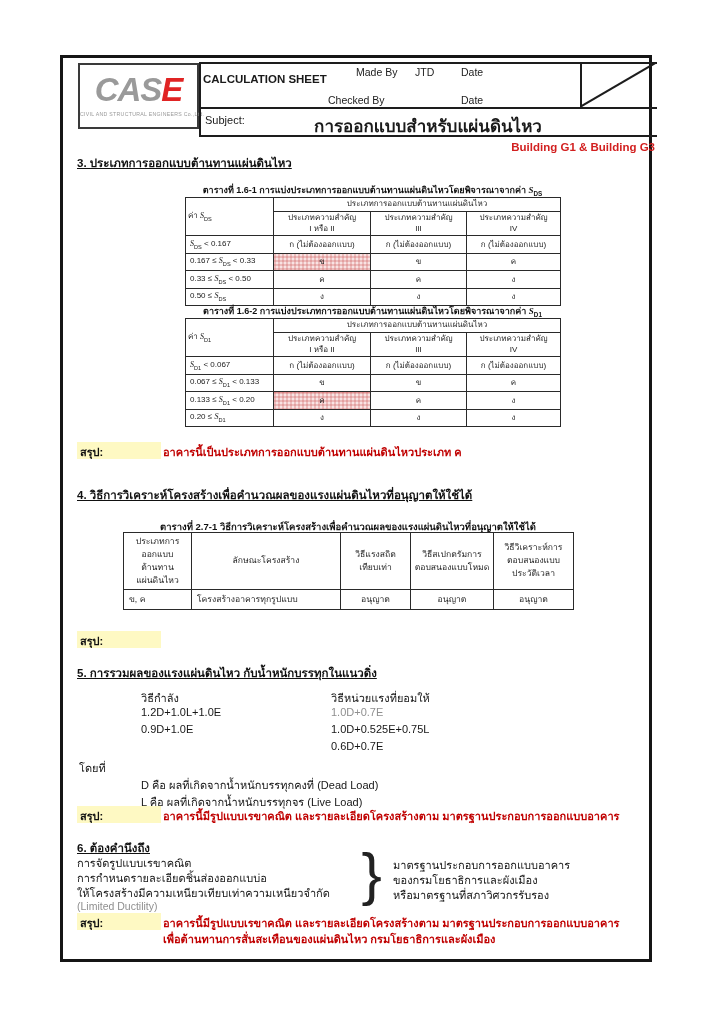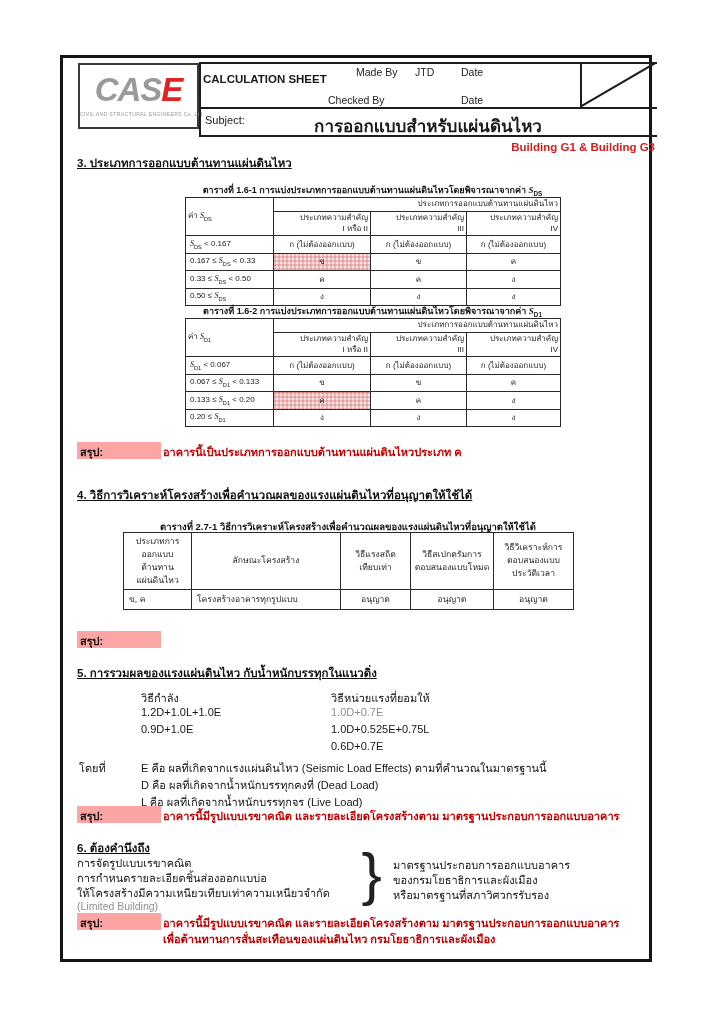--- a/index.html
+++ b/index.html
@@ -24,39 +24,39 @@
   .subject-label{position:absolute;left:142px;top:56px;font-size:11px;}
   .subject-value{position:absolute;left:136px;top:54px;width:458px;text-align:center;font-weight:bold;font-size:17px;}
   .building-note{position:absolute;left:136px;top:83px;width:456px;text-align:right;color:#d21f1f;font-weight:bold;font-size:11.5px;}
   
   .sec-heading{position:absolute;font-weight:bold;font-size:11.5px;text-decoration:underline;color:#111;}
   
   .tbl-caption{position:absolute;text-align:center;font-size:9px;font-weight:bold;color:#111;}
   table.doc{position:absolute;border-collapse:collapse;table-layout:fixed;background:#fff;}
   table.doc td,table.doc th{border:1px solid #2a2a2a;font-weight:normal;}
   .t16{font-size:8px;}
-  .t16 th{font-weight:bold;font-size:8px;line-height:1.35;padding:1px 2px;text-align:right;vertical-align:middle;white-space:pre-line;}
+  .t16 th{font-weight:bold;font-size:8px;line-height:1.35;padding:1px 2px;text-align:center;vertical-align:middle;white-space:pre-line;}
   .t16 td{padding:1.5px 4px;line-height:1.4;}
   .t16 td.lab{text-align:left;}
   .t16 td.val{text-align:center;}
   .t27{font-size:8.6px;}
   .t27 th{font-weight:bold;font-size:8.6px;line-height:1.5;padding:2px 3px;text-align:center;vertical-align:middle;white-space:pre-line;}
   .t27 td{padding:4px 5px;line-height:1.3;}
   .t27 td.lab{text-align:left;}
   .t27 td.val{text-align:center;}
   sub{font-size:70%;}
   i.math{font-family:"Liberation Serif",serif;}
   .hatch{
     background-color:#f8e3e3;
     background-image:
       repeating-linear-gradient(0deg, rgba(205,85,85,.55) 0 1px, rgba(0,0,0,0) 1px 4px),
       repeating-linear-gradient(90deg, rgba(205,85,85,.55) 0 1px, rgba(0,0,0,0) 1px 4px);
   }
   
-  .summary-chip{position:absolute;left:14px;width:84px;height:17px;background:#fca5a5;font-weight:bold;font-size:11px;color:#111;padding:1px 0 16px 3px;box-sizing:border-box;}
+  .summary-chip{position:absolute;left:14px;width:84px;height:17px;background:#fef9c3;font-weight:bold;font-size:11px;color:#111;padding:1px 0 16px 3px;box-sizing:border-box;}
   .summary-text{position:absolute;left:100px;color:#c00000;font-weight:bold;font-size:11px;white-space:nowrap;}
   
   .body-text{position:absolute;font-size:11px;color:#161616;white-space:nowrap;}
   .muted{color:#8f8f8f;}
   .brace{position:absolute;left:299px;top:786px;font-size:58px;line-height:60px;font-weight:400;color:#222;transform:scaleX(1.05);}
   .diag-svg{position:absolute;left:517px;top:4px;}
 </style>
 </head>
 <body>
 
@@ -228,32 +228,31 @@
 
   <div class="body-text" style="left:78px;top:631px;">วิธีกำลัง</div>
   <div class="body-text" style="left:268px;top:631px;">วิธีหน่วยแรงที่ยอมให้</div>
   <div class="body-text" style="left:78px;top:648px;">1.2D+1.0L+1.0E</div>
   <div class="body-text" style="left:78px;top:665px;">0.9D+1.0E</div>
   <div class="body-text muted" style="left:268px;top:648px;">1.0D+0.7E</div>
   <div class="body-text" style="left:268px;top:665px;">1.0D+0.525E+0.75L</div>
   <div class="body-text" style="left:268px;top:682px;">0.6D+0.7E</div>
 
   <div class="body-text" style="left:16px;top:701px;">โดยที่</div>
-  <div class="body-text" style="left:78px;top:701px;">E คือ ผลที่เกิดจากแรงแผ่นดินไหว (Seismic Load Effects) ตามที่คำนวณในมาตรฐานนี้</div>
   <div class="body-text" style="left:78px;top:718px;">D คือ ผลที่เกิดจากน้ำหนักบรรทุกคงที่ (Dead Load)</div>
   <div class="body-text" style="left:78px;top:735px;">L คือ ผลที่เกิดจากน้ำหนักบรรทุกจร (Live Load)</div>
 
   <div class="summary-chip" style="top:748px;">สรุป:</div>
   <div class="summary-text" style="top:749px;">อาคารนี้มีรูปแบบเรขาคณิต และรายละเอียดโครงสร้างตาม มาตรฐานประกอบการออกแบบอาคาร</div>
 
   <div class="sec-heading" style="left:14px;top:781px;">6. ต้องคำนึงถึง</div>
   <div class="body-text" style="left:14px;top:796px;">การจัดรูปแบบเรขาคณิต</div>
   <div class="body-text" style="left:14px;top:811px;">การกำหนดรายละเอียดชิ้นส่องออกแบบ่อ</div>
   <div class="body-text" style="left:14px;top:826px;">ให้โครงสร้างมีความเหนียวเทียบเท่าความเหนียวจำกัด</div>
-  <div class="body-text muted" style="left:14px;top:842px;font-size:10.5px;">(Limited Building)</div>
+  <div class="body-text muted" style="left:14px;top:842px;font-size:10.5px;">(Limited Ductility)</div>
 
   <div class="brace">}</div>
 
   <div class="body-text" style="left:330px;top:798px;">มาตรฐานประกอบการออกแบบอาคาร</div>
   <div class="body-text" style="left:330px;top:813px;">ของกรมโยธาธิการและผังเมือง</div>
   <div class="body-text" style="left:330px;top:828px;">หรือมาตรฐานที่สภาวิศวกรรับรอง</div>
 
   <div class="summary-chip" style="top:855px;">สรุป:</div>
   <div class="summary-text" style="top:856px;">อาคารนี้มีรูปแบบเรขาคณิต และรายละเอียดโครงสร้างตาม มาตรฐานประกอบการออกแบบอาคาร</div>
   <div class="summary-text" style="top:872px;">เพื่อต้านทานการสั่นสะเทือนของแผ่นดินไหว กรมโยธาธิการและผังเมือง</div>

